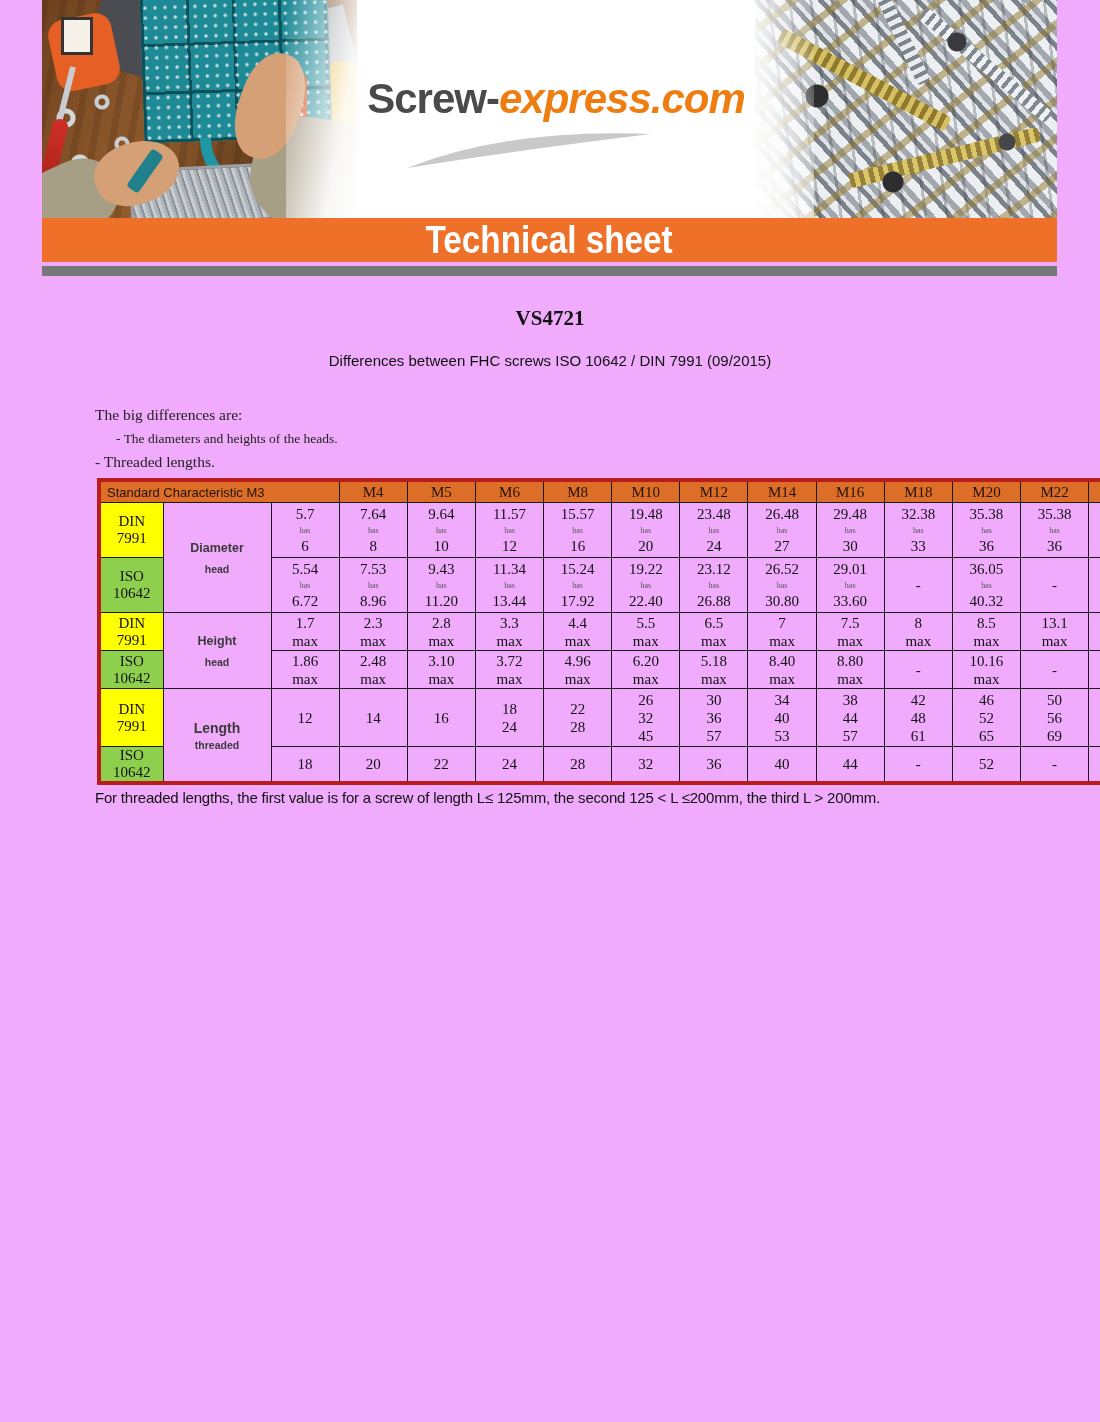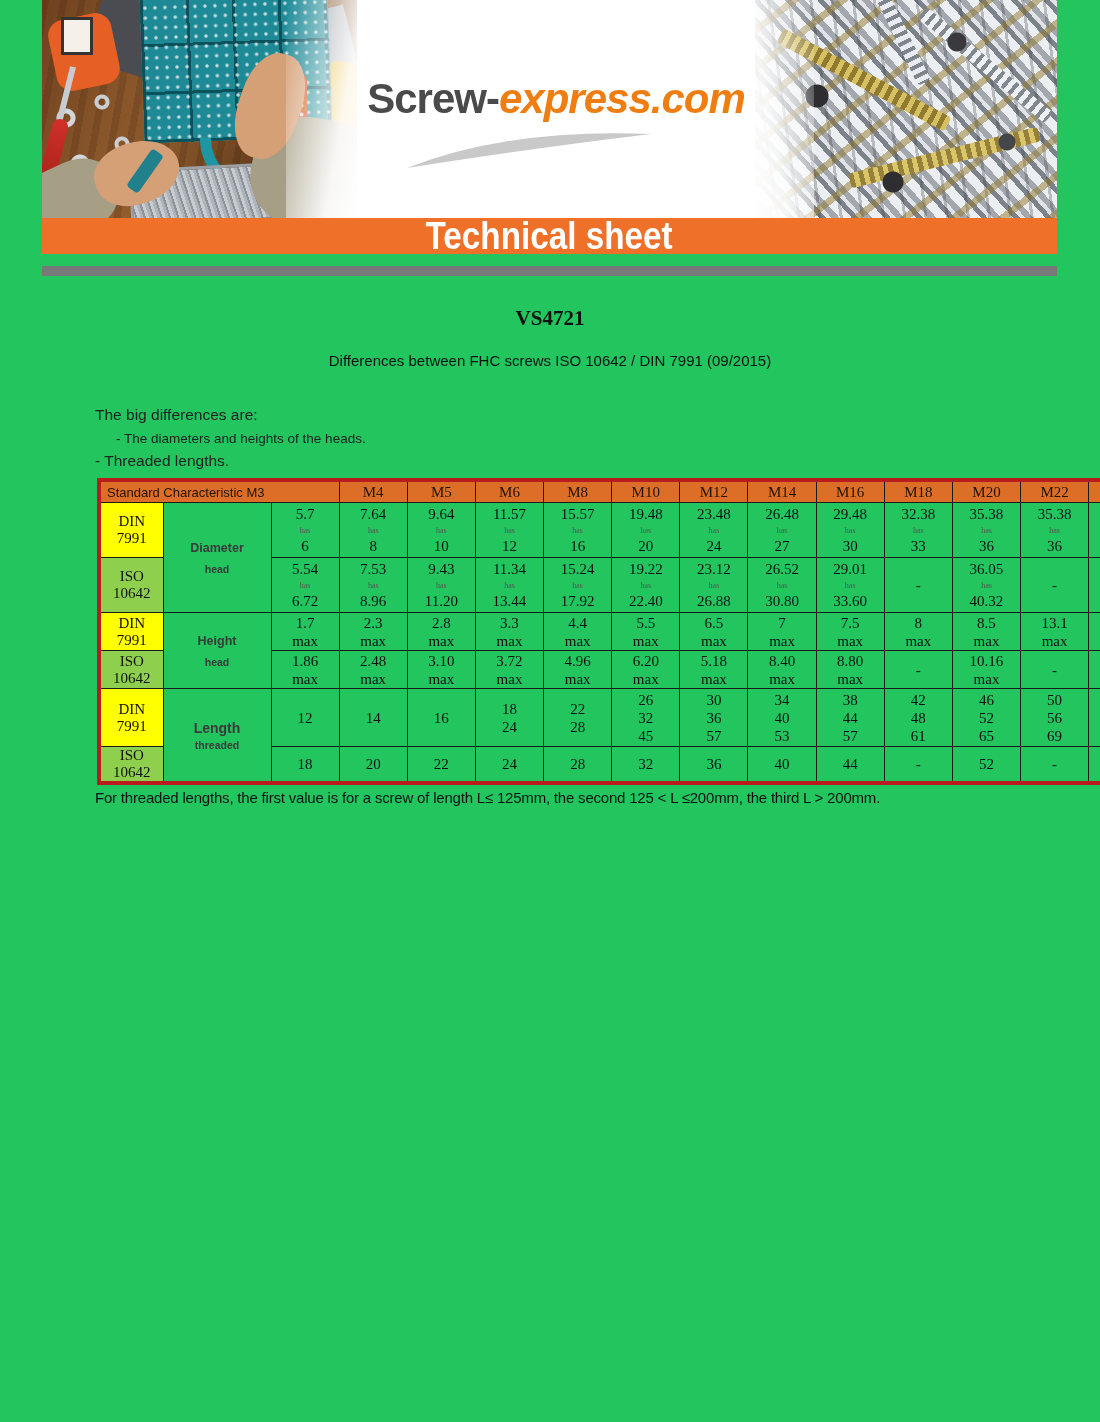--- a/index.html
+++ b/index.html
@@ -1,20 +1,20 @@
 <!DOCTYPE html>
 <html style="--orange: #ee7029; --hdr-orange: #dd6e27; --yellow: #ffff00; --green: #8ed04e; --bar-gray: #5b5b5b; --strip-gray: #77787a; --logo-orange: #ee7d12; --logo-gray: #4a4a4a;"><head>
 <meta charset="utf-8">
 <style>
   :root{
     --orange:#ee7029; --hdr-orange:#dd6e27; --yellow:#ffff00; --green:#8ed04e;
     --bar-gray:#5b5b5b; --strip-gray:#77787a; --logo-orange:#ee7d12; --logo-gray:#4a4a4a;
   }
   html,body{margin:0;padding:0;background:#fff;}
-  .page{position:relative;width:1100px;height:1422px;background:#22c55e;overflow:hidden;
+  .page{position:relative;width:1100px;height:1422px;background:#f0abfc;overflow:hidden;
         font-family:"Liberation Sans",sans-serif;}
 
   
   .header{position:absolute;left:42px;top:0;width:1015px;height:218px;display:flex;}
   .photo{position:relative;overflow:hidden;}
   .photo-left{width:315px;
     background:
       radial-gradient(circle at 72% 82%, rgba(0,0,0,.22), transparent 60%),
       repeating-linear-gradient(100deg, rgba(60,30,10,.18) 0 7px, rgba(0,0,0,0) 7px 18px),
       linear-gradient(115deg,#6e4120,#96602f 45%,#7d4c24 75%,#5f3a1c);}
@@ -80,31 +80,31 @@
   .screw-heads{position:absolute;inset:0;
     background-image:
       radial-gradient(circle at 62px 96px,#2e2e31 11px,transparent 12px),
       radial-gradient(circle at 202px 42px,#3a3a3e 9px,transparent 10px),
       radial-gradient(circle at 138px 182px,#2e2e31 10px,transparent 11px),
       radial-gradient(circle at 252px 142px,#44464a 8px,transparent 9px);}
   .fade-left{position:absolute;left:-1px;top:0;width:60px;height:100%;
     background:linear-gradient(80deg,#fff, rgba(255,255,255,.9) 35%, rgba(255,255,255,0));}
 
   
-  .banner{position:absolute;left:42px;top:218px;width:1015px;height:36px;background:var(--orange);
+  .banner{position:absolute;left:42px;top:218px;width:1015px;height:44px;background:var(--orange);
     display:flex;align-items:center;justify-content:center;}
   .banner span{display:inline-block;color:#fff;font-weight:700;font-size:35px;letter-spacing:0;
     transform:scaleY(1.12) scaleX(.95);}
   .strip{position:absolute;left:42px;top:266px;width:1015px;height:10px;background:var(--strip-gray);}
 
   
   .doc-code{position:absolute;left:0;top:306px;width:1100px;text-align:center;
     font-family:"Liberation Serif",serif;font-weight:700;font-size:21px;color:#111;}
   .doc-subtitle{position:absolute;left:0;top:352px;width:1100px;text-align:center;font-size:15px;color:#111;}
-  .intro{position:absolute;left:95px;top:406px;color:#222;}
+  .intro{position:absolute;left:95px;top:406px;color:#222;font-family:Liberation Serif, serif;}
   .intro .i1{font-size:15.5px;}
   .intro .i2{font-size:13.5px;margin-top:7px;margin-left:21px;}
   .intro .i3{font-size:15.5px;margin-top:6px;}
 
   
   .spec{position:absolute;left:97px;top:478px;width:1062px;border-collapse:collapse;table-layout:fixed;
     font-family:"Liberation Serif",serif;border:4px solid #b91c1c;}
   .spec td{border:1px solid #1a1a1a;text-align:center;vertical-align:middle;padding:0;overflow:hidden;}
   .oh{background:var(--hdr-orange);color:#211308;font-size:15px;height:20px;}
   .oh.merged{text-align:left;font-family:"Liberation Sans",sans-serif;font-size:13px;padding-left:6px;}

